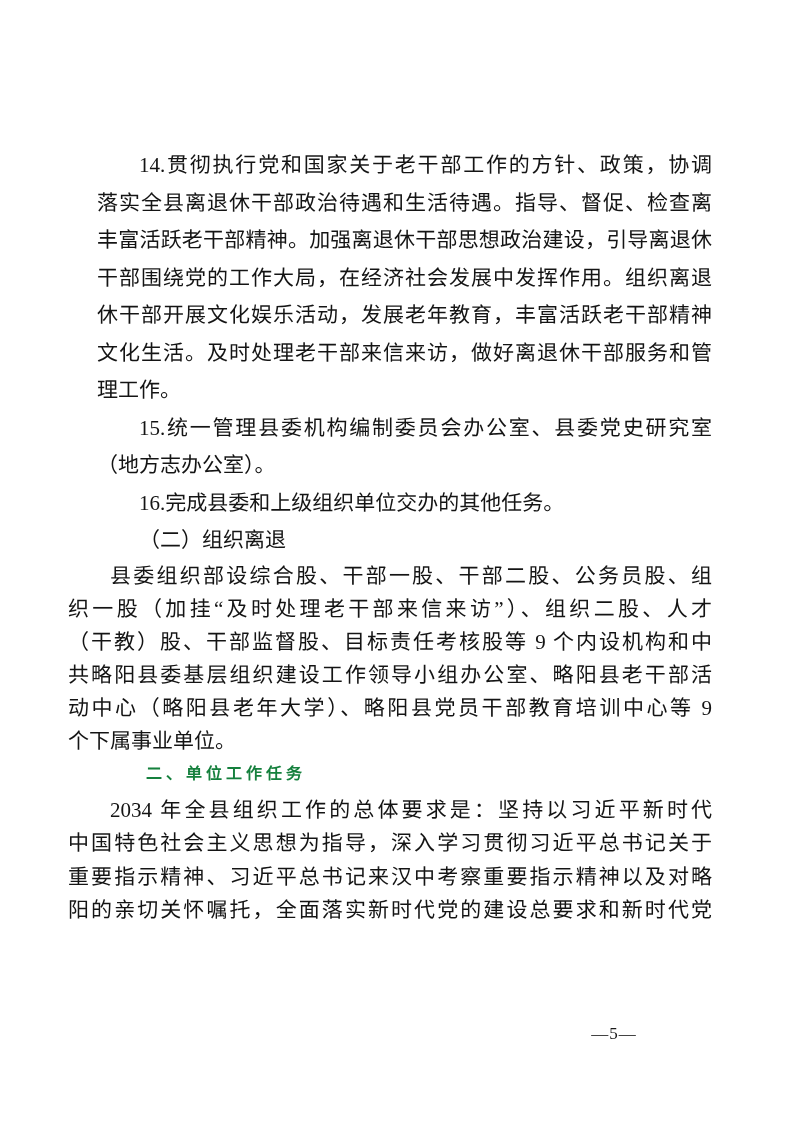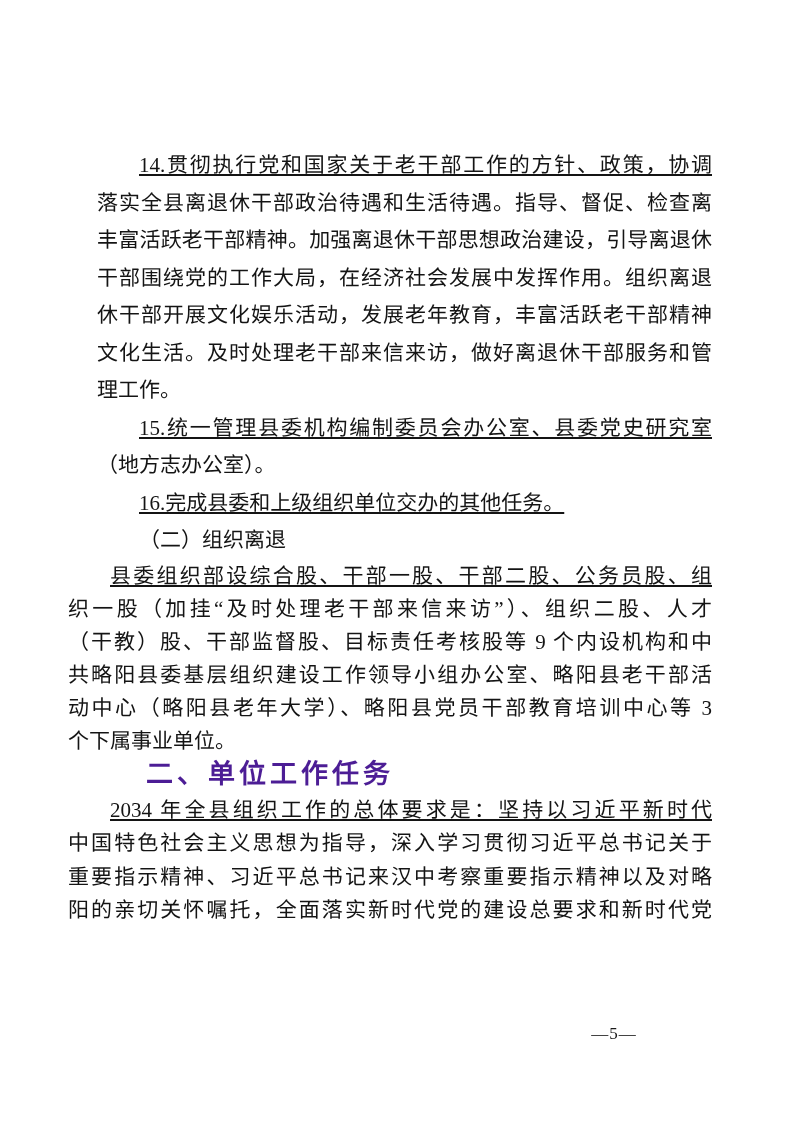--- a/index.html
+++ b/index.html
@@ -44,36 +44,35 @@
   }
   
   .j {
     text-align: justify;
     text-align-last: justify;
     -moz-text-align-last: justify;
     text-justify: inter-character;
   }
   .ind {
     text-indent: 42px;   
-    text-decoration: underline;
   }
   .sub-heading {
     margin-left: 29px;
     line-height: 37.5px;
     font-size: 21px;
     text-indent: 42px;
   }
   .bold-heading {
     margin: 0 0 0 78px;
     line-height: 32px;
-    font-size: 27px;
+    font-size: 16px;
     font-weight: 700;
     letter-spacing: 4px;
     font-family: "Liberation Sans", "DejaVu Sans", sans-serif;
-    color: #4c1d95;
+    color: #15803d;
   }
   .page-number {
     position: absolute;
     left: 578px;
     top: 1024px;
     width: 72px;
     text-align: center;
     font-size: 17px;
     letter-spacing: 1px;
     color: #1a1a1a;
@@ -103,21 +102,21 @@
     <div class="line ind">16.完成县委和上级组织单位交办的其他任务。</div>
   </div>
 
   <div class="para sub-heading">（二）组织离退</div>
 
   <div class="para p-dense">
     <div class="line j ind">县委组织部设综合股、干部一股、干部二股、公务员股、组</div>
     <div class="line j">织一股（加挂“及时处理老干部来信来访”）、组织二股、人才</div>
     <div class="line j">（干教）股、干部监督股、目标责任考核股等 9 个内设机构和中</div>
     <div class="line j">共略阳县委基层组织建设工作领导小组办公室、略阳县老干部活</div>
-    <div class="line j">动中心（略阳县老年大学）、略阳县党员干部教育培训中心等 3</div>
+    <div class="line j">动中心（略阳县老年大学）、略阳县党员干部教育培训中心等 9</div>
     <div class="line">个下属事业单位。</div>
   </div>
 
   <div class="para bold-heading">二、单位工作任务</div>
 
   <div class="para p-dense p-2025">
     <div class="line j ind">2034 年全县组织工作的总体要求是：坚持以习近平新时代</div>
     <div class="line j">中国特色社会主义思想为指导，深入学习贯彻习近平总书记关于</div>
     <div class="line j">重要指示精神、习近平总书记来汉中考察重要指示精神以及对略</div>
     <div class="line j">阳的亲切关怀嘱托，全面落实新时代党的建设总要求和新时代党</div>

